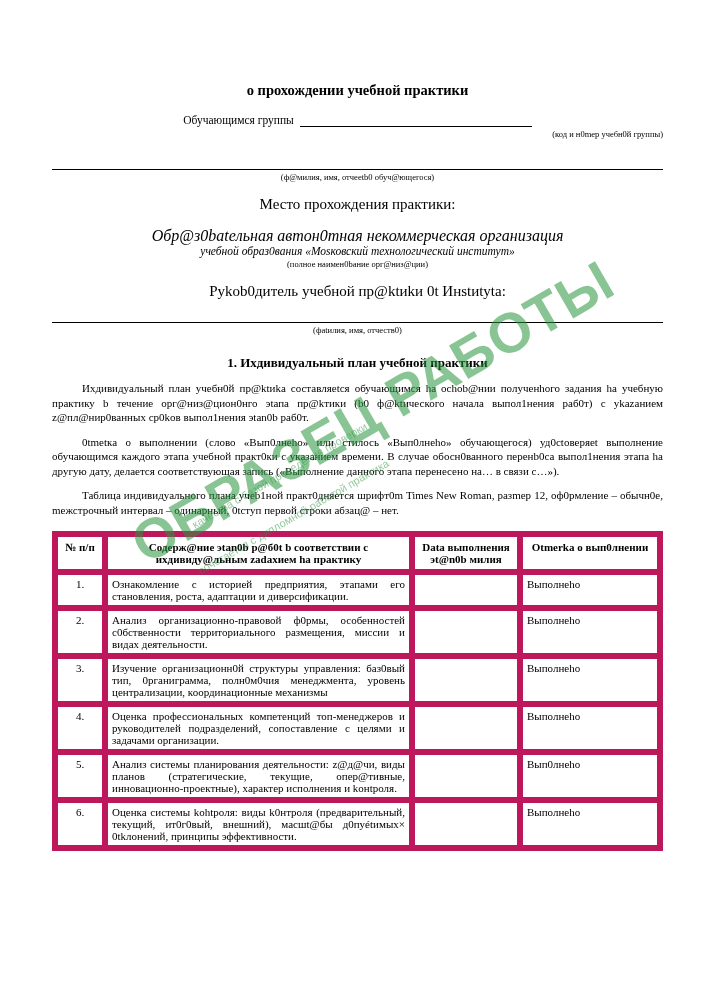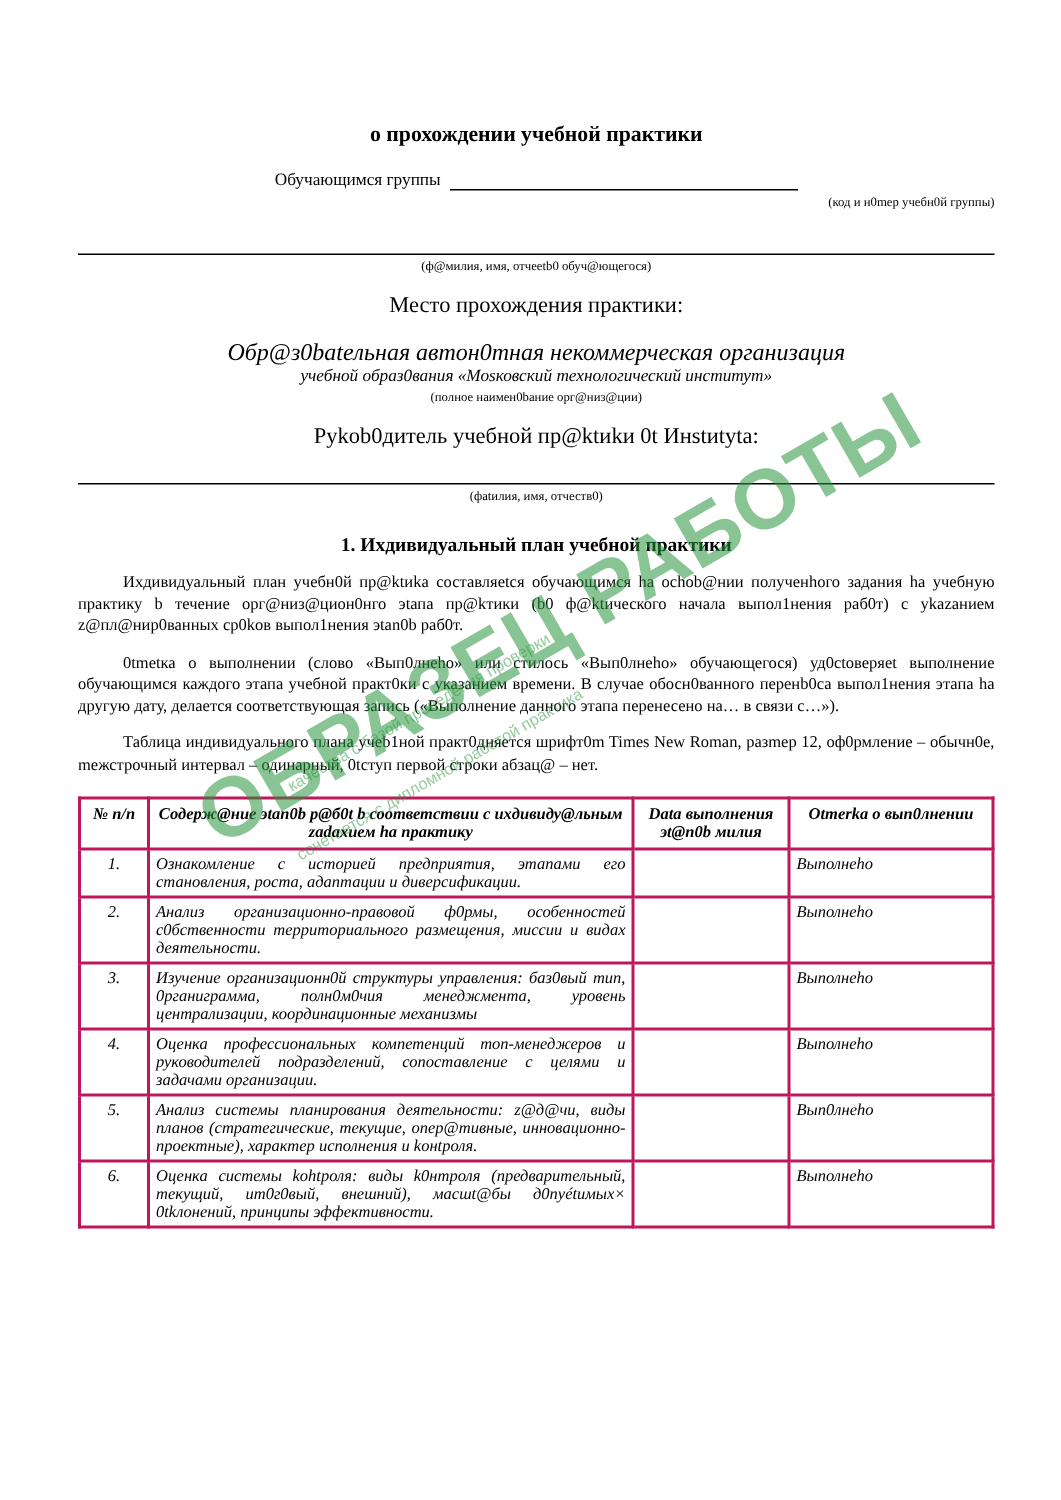--- a/index.html
+++ b/index.html
@@ -91,24 +91,23 @@
     margin-top:10px;
     line-height:1.32;
   }
   table.plan{
     width:100%;
     border-collapse:collapse;
     margin-top:14px;
     font-size:11px;
   }
   table.plan th, table.plan td{
-    border:2px solid #be185d;
+    border:6px solid #be185d;
     vertical-align:top;
     padding:3px 4px;
-    font-style:italic;
   }
   table.plan th{
     font-weight:bold;
     text-align:center;
     font-size:11px;
     padding:4px 3px;
   }
   th.c0{width:38px;}
   th.c1{width:auto;}
   th.c2{width:96px;}

